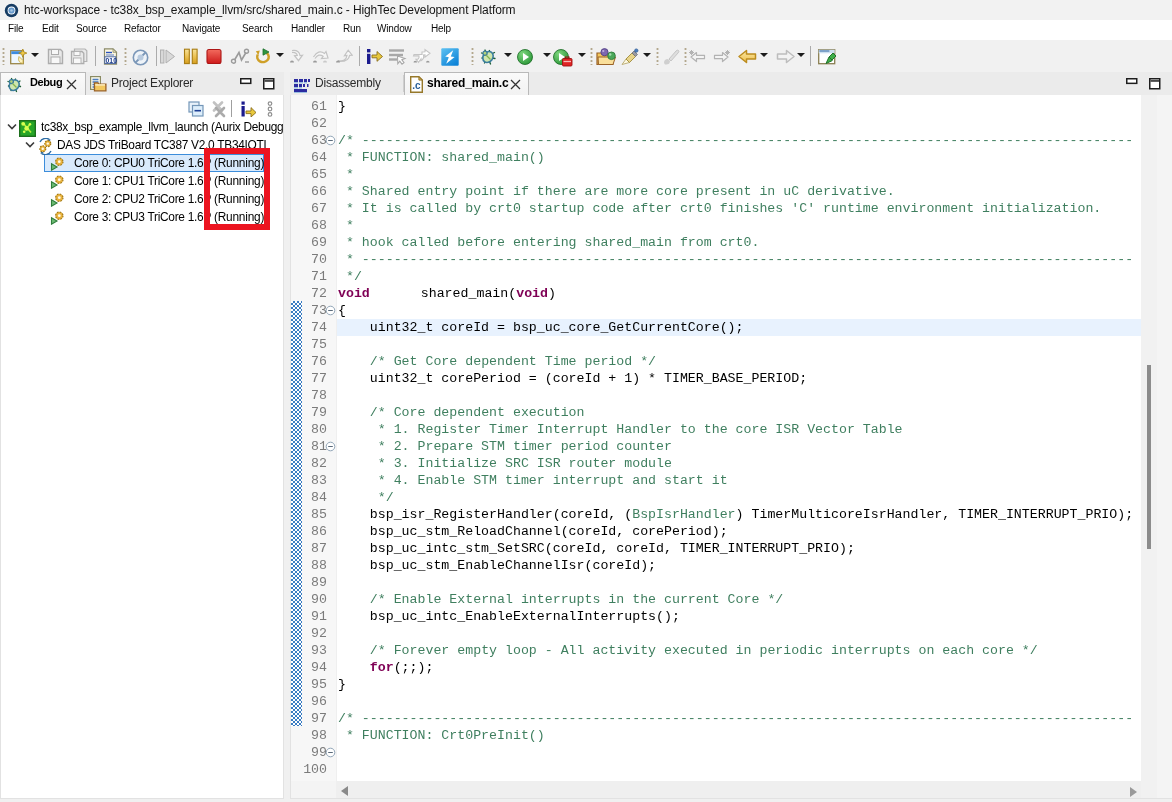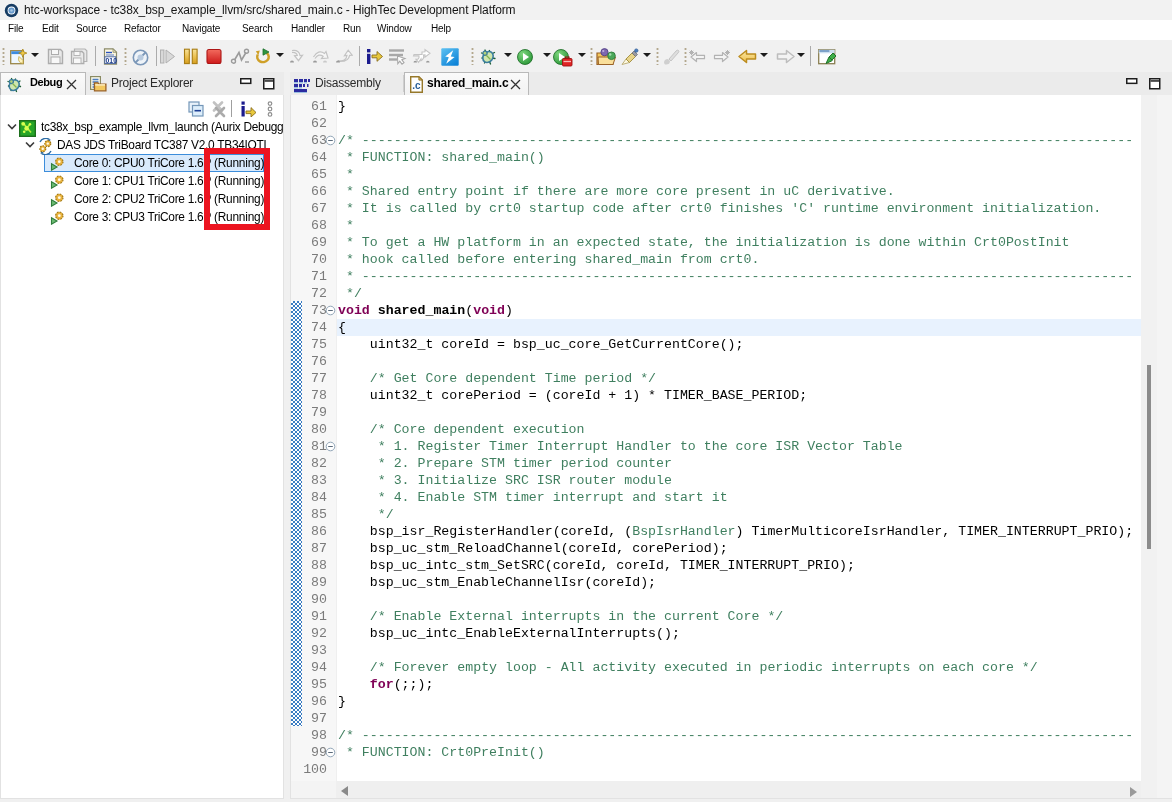--- a/index.html
+++ b/index.html
@@ -31,21 +31,21 @@
   .bold { font-weight:bold; }
 
   
   .mono { font-family:"Liberation Mono", monospace; font-size:13.26px; line-height:17px; white-space:pre; }
   #code { white-space:normal; }
   #code > div { white-space:pre; height:17px; }
   #lnums { position:absolute; left:0; top:26px; width:37px; text-align:right; color:#7b7b7b; }
   #code { position:absolute; left:48px; top:26px; color:#000; }
   .cm { color:#3f7f5f; }
   .kw { color:#7f0055; font-weight:bold; }
-  .fn { font-weight:bold; }
+  .fn { font-weight:normal;margin-left:43px; }
   #rangebar { position:absolute; left:1px; top:229px; width:11px; height:425px;
      background-image:
        linear-gradient(45deg, #3a7cc2 25%, transparent 25%, transparent 75%, #3a7cc2 75%),
        linear-gradient(45deg, #3a7cc2 25%, transparent 25%, transparent 75%, #3a7cc2 75%);
      background-size:4px 4px; background-position:0 0, 2px 2px; background-color:#ffffff; }
   #curline { position:absolute; left:47px; top:247px; width:804px; height:17px; background:#e8f2fe; }
 
   
   .trow { position:absolute; left:0; height:18px; font-size:11.9px; letter-spacing:-0.28px; color:#000; white-space:nowrap; }
 </style>
@@ -569,21 +569,20 @@
     </svg>
     <div id="code" class="mono">
         <div>}</div>
 <div> </div>
 <div><span class="cm">/* -------------------------------------------------------------------------------------------------</span></div>
 <div><span class="cm"> * FUNCTION: shared_main()</span></div>
 <div><span class="cm"> *</span></div>
 <div><span class="cm"> * Shared entry point if there are more core present in uC derivative.</span></div>
 <div><span class="cm"> * It is called by crt0 startup code after crt0 finishes 'C' runtime environment initialization.</span></div>
 <div><span class="cm"> *</span></div>
-<div><span class="cm"> * To get a HW platform in an expected state, the initialization is done within Crt0PostInit</span></div>
 <div><span class="cm"> * hook called before entering shared_main from crt0.</span></div>
 <div><span class="cm"> * -------------------------------------------------------------------------------------------------</span></div>
 <div><span class="cm"> */</span></div>
 <div><span class="kw">void</span> <span class="fn">shared_main</span>(<span class="kw">void</span>)</div>
 <div>{</div>
 <div>    uint32_t coreId = bsp_uc_core_GetCurrentCore();</div>
 <div> </div>
 <div>    <span class="cm">/* Get Core dependent Time period */</span></div>
 <div>    uint32_t corePeriod = (coreId + 1) * TIMER_BASE_PERIOD;</div>
 <div> </div>

